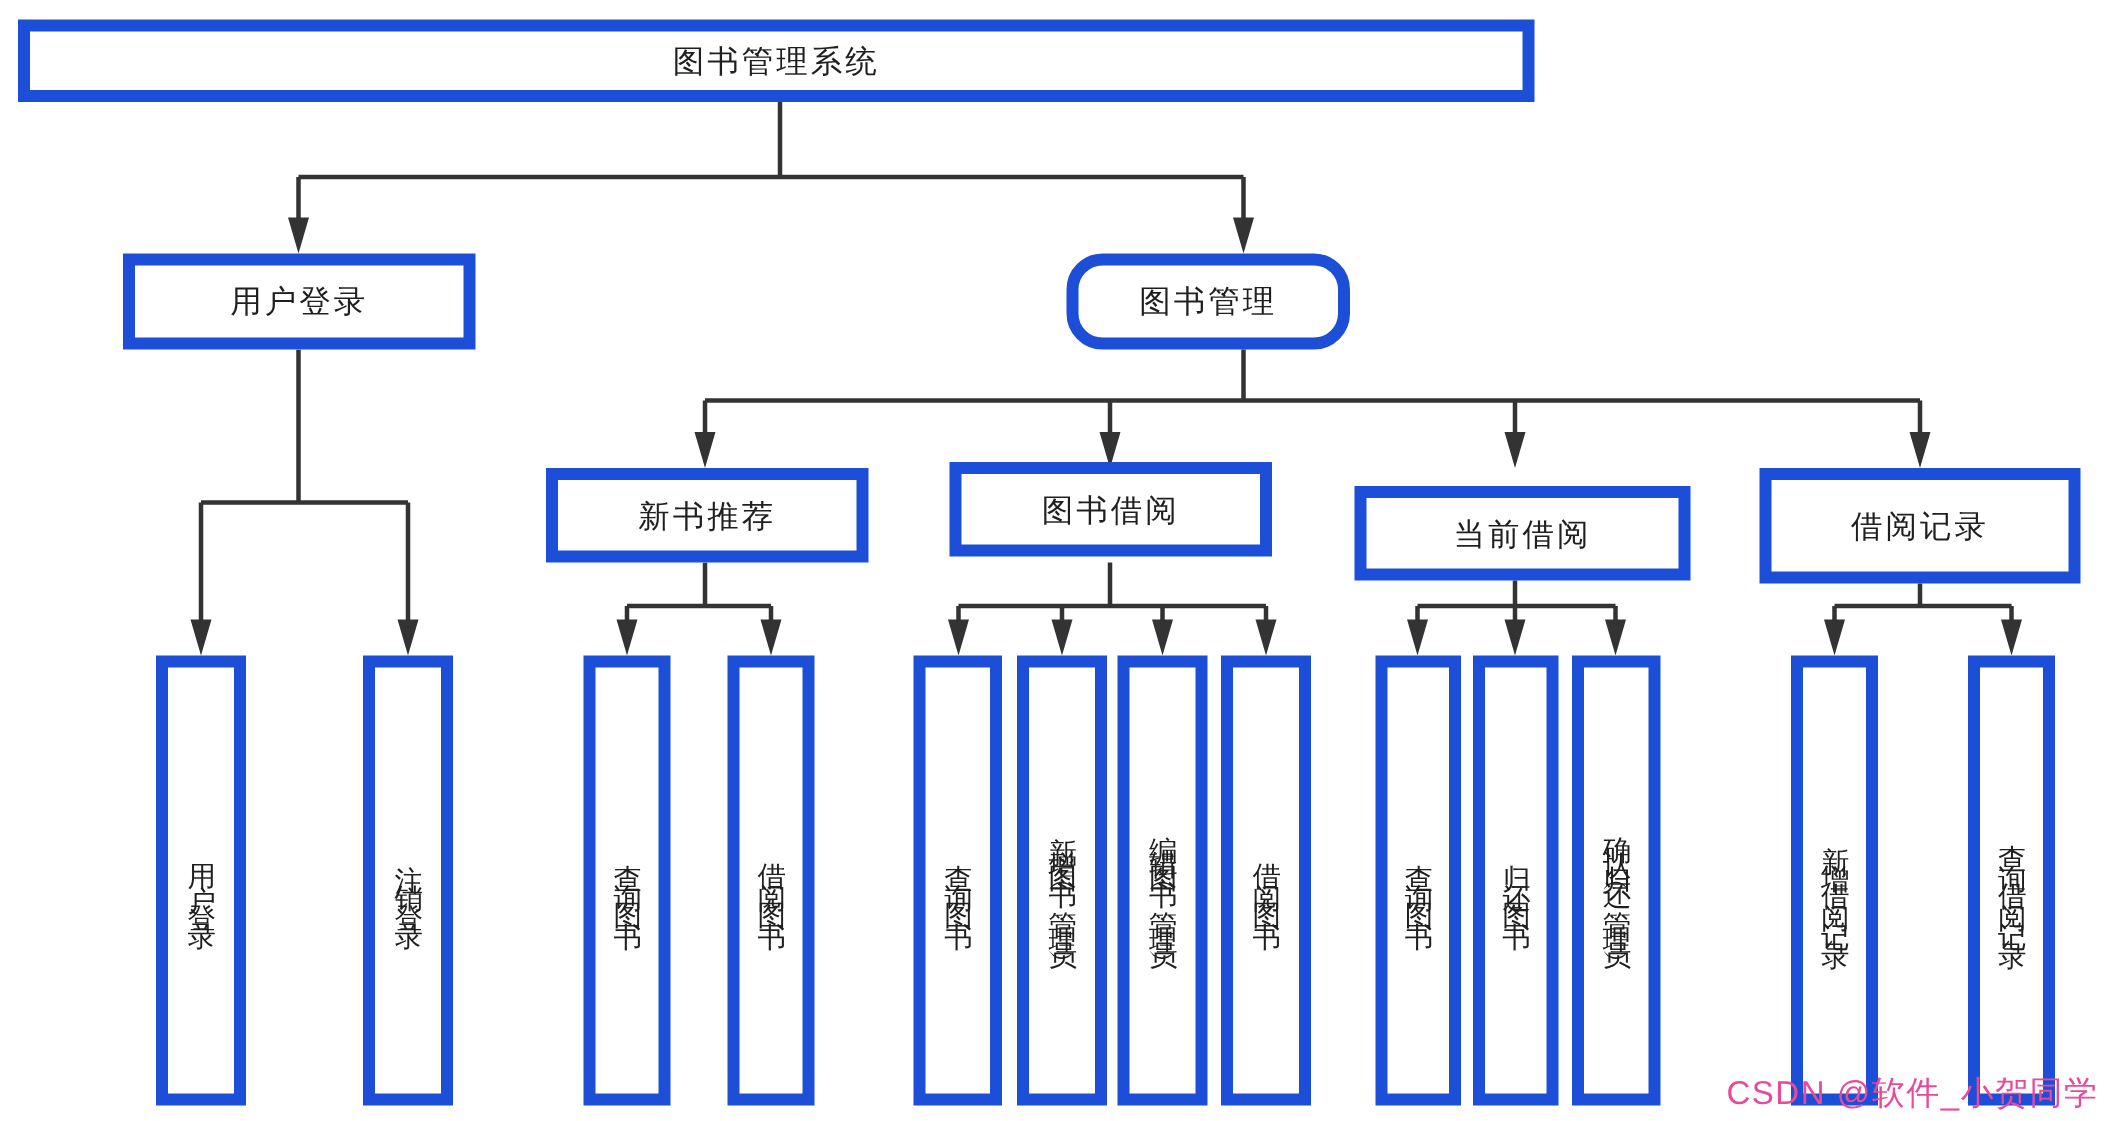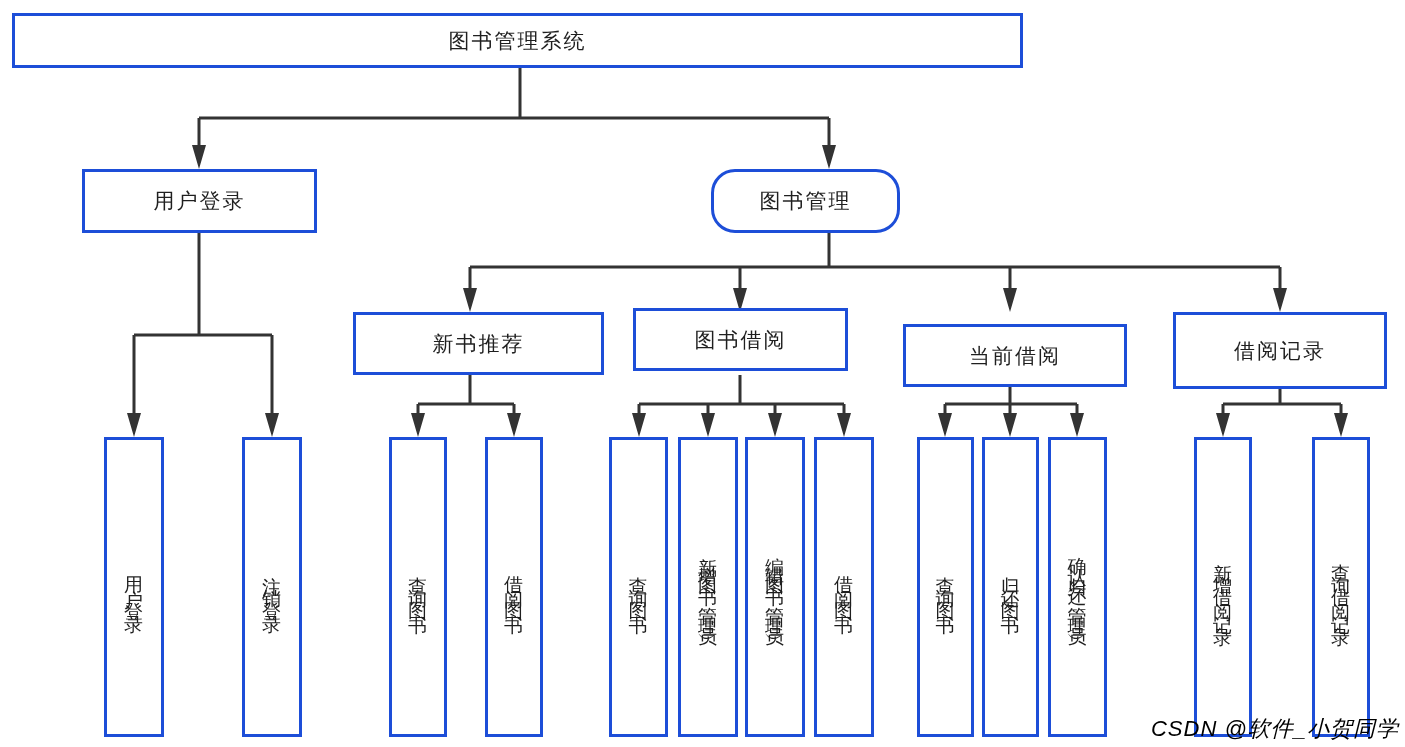--- a/index.html
+++ b/index.html
@@ -20,21 +20,21 @@
     left: 0;
     top: 0;
     width: 1405px;
     height: 747px;
     pointer-events: none;
   }
   .node {
     position: absolute;
     box-sizing: border-box;
     background: #ffffff;
-    border: 3px solid #1d4ed8;
+    border: 8px solid #1d4ed8;
     display: flex;
     align-items: center;
     justify-content: center;
     color: #1f1f1f;
     text-align: right;
   }
   .hlabel {
     font-size: 21px;
     letter-spacing: 2px;
     white-space: nowrap;
@@ -50,21 +50,21 @@
   }
   .leaf .vlabel.tight {
     letter-spacing: 10px;
   }
   
   #root-box   { left: 12px;   top: 13px;  width: 1011px; height: 55px; }
   
   #b-user     { left: 82px;   top: 169px; width: 235px;  height: 64px; }
   #b-mgmt     { left: 711px;  top: 169px; width: 189px;  height: 64px; border-radius: 24px; }
   
-  #g-new      { left: 353px;  top: 312px; width: 251px;  height: 63px; }
+  #g-new      { left: 364px;  top: 312px; width: 215px;  height: 63px; }
   #g-borrow   { left: 633px;  top: 308px; width: 215px;  height: 63px; }
   #g-current  { left: 903px;  top: 296px; width: 224px;  height: 63px; margin-top: 28px; }
   #g-records  { left: 1173px; top: 312px; width: 214px;  height: 77px; }
   
   .leaf { top: 437px; height: 300px; }
   #l-a1 { left: 104px;  width: 60px; }
   #l-a2 { left: 242px;  width: 60px; }
   #l-b1 { left: 389px;  width: 58px; }
   #l-b2 { left: 485px;  width: 58px; }
   #l-c1 { left: 609px;  width: 59px; }
@@ -75,24 +75,23 @@
   #l-d2 { left: 982px;  width: 57px; }
   #l-d3 { left: 1048px; width: 59px; }
   #l-e1 { left: 1194px; width: 58px; }
   #l-e2 { left: 1312px; width: 58px; }
   
   #watermark {
     position: absolute;
     right: 6px;
     top: 714px;
     font-size: 22px;
-    color: #000000;
+    color: #ec4899;
     letter-spacing: 1px;
     white-space: nowrap;
-    font-style: italic;
   }
 </style>
 </head>
 <body>
 
 <div id="canvas">
 
   <svg id="connector-layer" viewBox="0 0 1405 747" xmlns="http://www.w3.org/2000/svg">
     <g stroke="#333333" stroke-width="3" fill="none">
 

